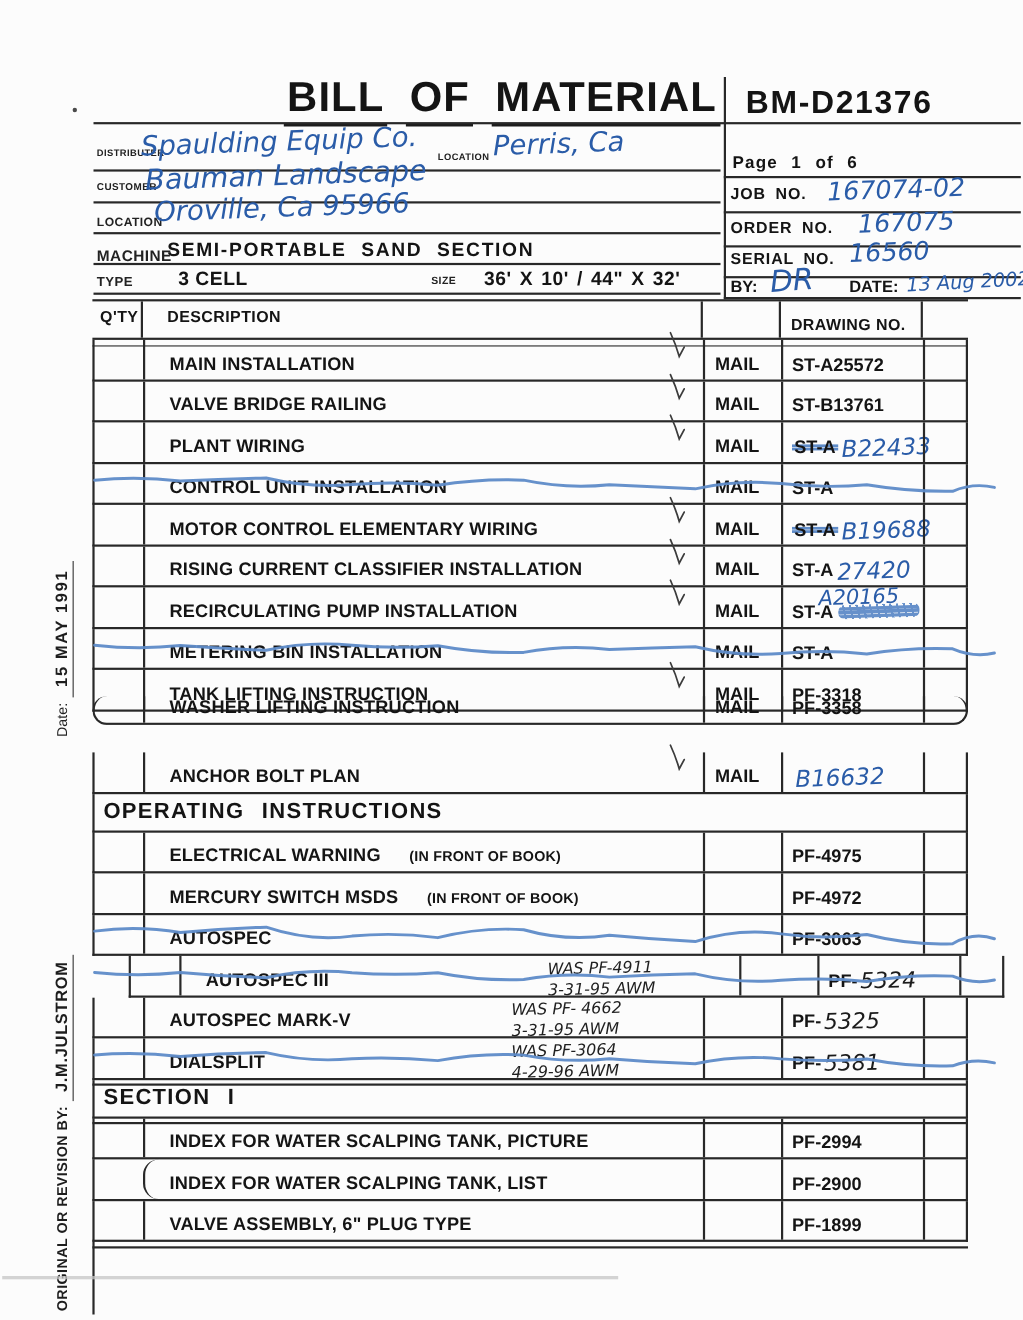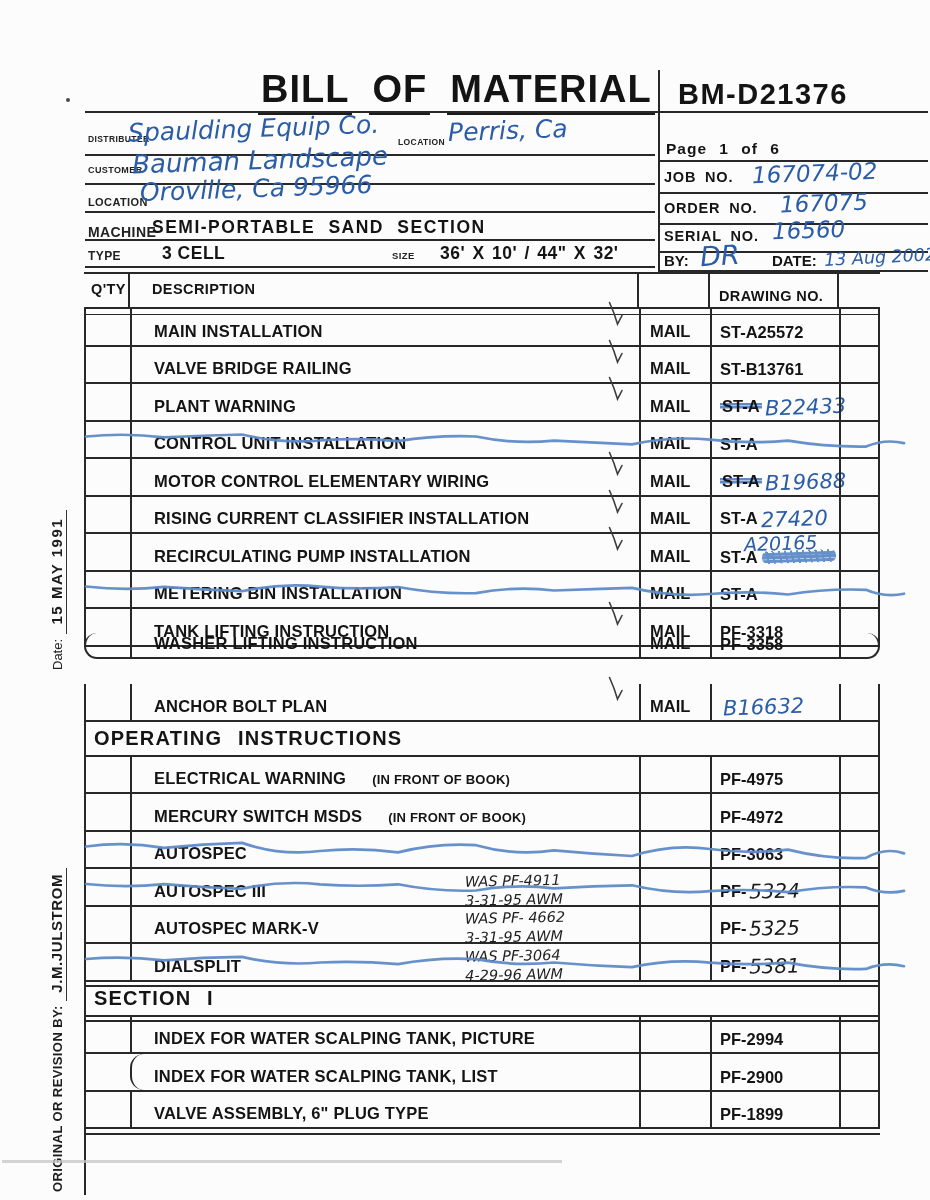--- a/index.html
+++ b/index.html
@@ -160,21 +160,21 @@
         <div class="t-cell" style="left: 553px; width: 71px;">
           <span class="mail-text typed">MAIL</span>
         </div>
         <div class="t-cell" style="left: 624px; width: 129px;">
           <span class="draw-text"><span class="typed">ST-B13761</span></span>
         </div>
         <div class="t-cell" style="left: 753px; width: 43px;"></div>
       </div>
       <div class="t-row" style="top: 384px; height: 37.5px; border-right: 2px solid var(--line); border-left: 2px solid var(--line);">
         <div class="t-cell" style="left: 44px; width: 509px;">
-          <span class="desc-text typed">PLANT WARNING</span>
+          <span class="desc-text typed">PLANT WIRING</span>
           <span class="check"><svg width="17" height="27" viewBox="0 0 17 27">
               <path d="M2.5 1.5 C5.5 8, 8.5 16, 10.5 23 L15 14.5" stroke="#3c3c3c" stroke-width="1.6" fill="none" stroke-linecap="round"></path>
             </svg></span>
         </div>
         <div class="t-cell" style="left: 553px; width: 71px;">
           <span class="mail-text typed">MAIL</span>
         </div>
         <div class="t-cell" style="left: 624px; width: 129px;">
           <span class="draw-text"><span class="typed ts">ST-A</span><span class="hand draw-hand">B22433</span></span>
         </div>
@@ -318,21 +318,21 @@
       <div class="t-row" style="top: 831.5px; height: 37.5px; border-right: 2px solid var(--line); border-left: 2px solid var(--line);">
         <div class="t-cell" style="left: 44px; width: 509px;">
           <span class="desc-text typed">AUTOSPEC</span>
         </div>
         <div class="t-cell" style="left: 553px; width: 71px;"></div>
         <div class="t-cell" style="left: 624px; width: 129px;">
           <span class="draw-text"><span class="typed">PF-3063</span></span>
         </div>
         <div class="t-cell" style="left: 753px; width: 43px;"></div>
       </div>
-      <div class="t-row" style="top: 869px; height: 37.5px; border-right: 2px solid var(--line); border-left: 2px solid var(--line);">
+      <div class="t-row" style="top: 869px; height: 37.5px; border-right: 2px solid var(--line); border-left: 2px solid var(--line); margin-left: 33px;">
         <div class="t-cell" style="left: 44px; width: 509px;">
           <span class="desc-text typed">AUTOSPEC III</span>
           <div class="ann">
             <div>WAS PF-4911</div>
             <div>3-31-95 AWM</div>
           </div>
         </div>
         <div class="t-cell" style="left: 553px; width: 71px;"></div>
         <div class="t-cell" style="left: 624px; width: 129px;">
           <span class="draw-text"><span class="typed">PF-</span><span class="hand-dark draw-hand-dark">5324</span></span>

